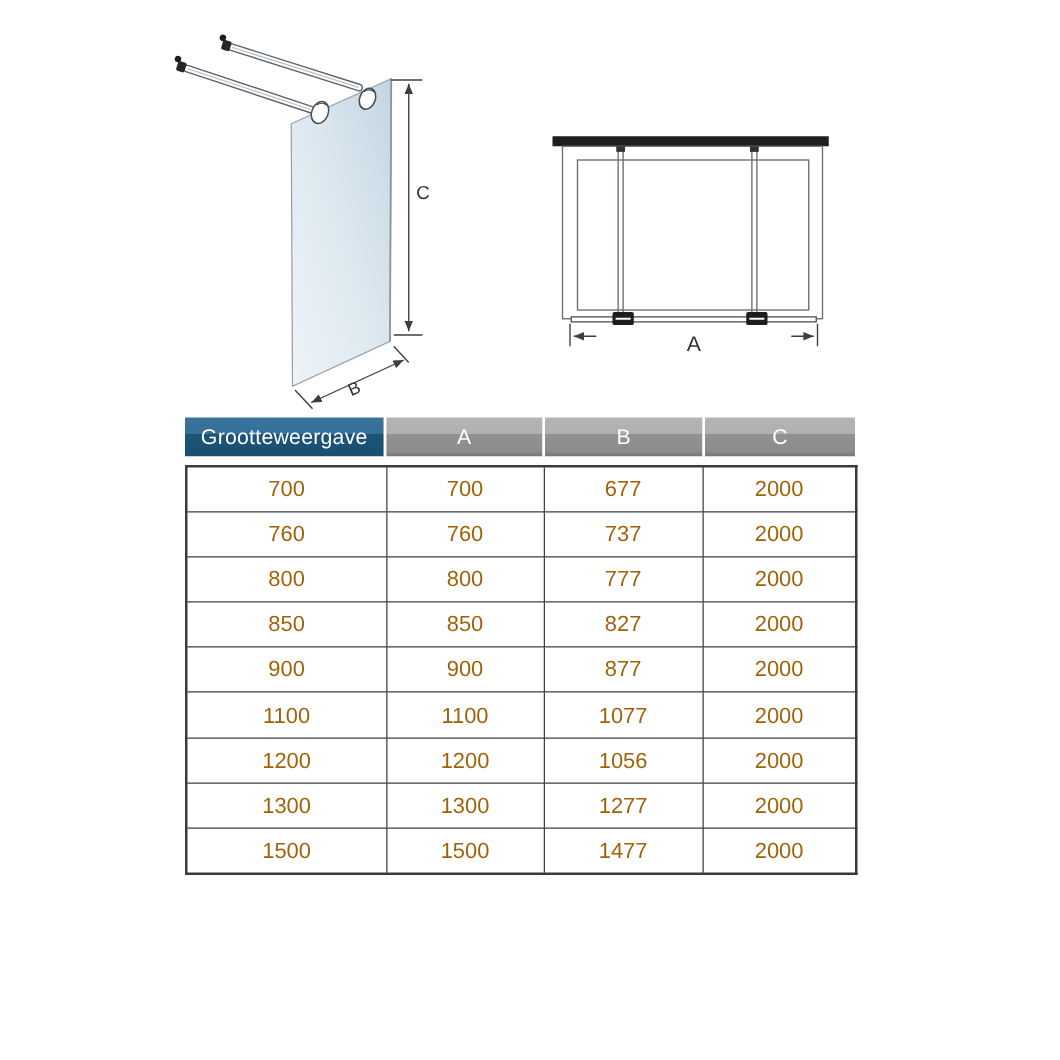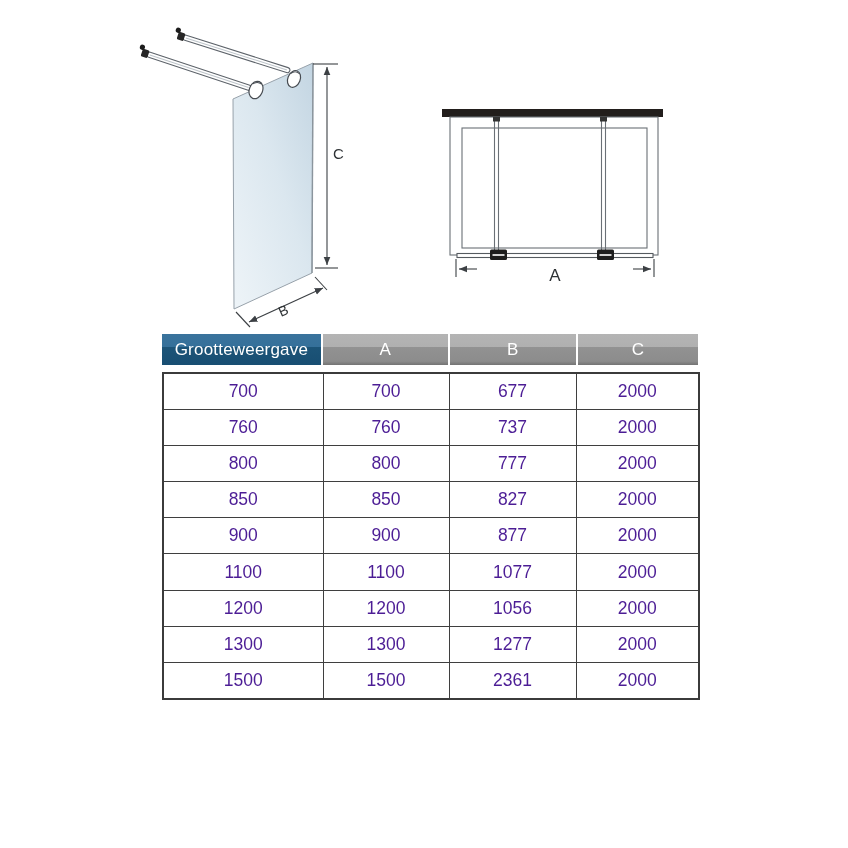--- a/index.html
+++ b/index.html
@@ -7,33 +7,33 @@
   .canvas{position:relative;width:848px;height:848px;background:#ffffff;overflow:hidden;}
 
   
   .side-view{position:absolute;left:120px;top:20px;}
   .top-view{position:absolute;left:430px;top:95px;}
   .dim{stroke:#3c4044;stroke-width:1.1;fill:none;}
   .thin{stroke:#6a7076;stroke-width:1.1;fill:none;}
   .dimtext{fill:#2f3336;font-family:"Liberation Sans",sans-serif;}
 
   
-  .size-table{position:absolute;left:162px;top:334px;width:470px;}
+  .size-table{position:absolute;left:148px;top:334px;width:470px;}
   .thead{display:flex;height:31px;width:536px;}
   .th{display:flex;align-items:center;justify-content:center;color:#ffffff;
       font-size:17px;letter-spacing:.2px;
       background:linear-gradient(180deg,#b4b4b4 0%,#b0b0b0 42%,#929292 43%,#8c8c8c 88%,#737373 100%);}
   .th.blue{width:160px;background:linear-gradient(180deg,#3a739c 0%,#35709a 42%,#1c5478 43%,#184e72 100%);}
   .th.g1{width:126px;border-left:2px solid #fff;}
   .th.g2{width:127px;border-left:2px solid #fff;}
   .th.g3{width:121px;border-left:2px solid #fff;}
   table.body{border-collapse:collapse;margin-top:7px;width:536px;table-layout:fixed;
       border:2px solid #3b3b3b;}
   table.body td{border:1.5px solid #3f3f3f;height:35.1px;text-align:center;vertical-align:middle;
-      font-size:17.5px;color:#4c1d95;padding:0;}
+      font-size:17.5px;color:#a16207;padding:0;}
 </style>
 </head>
 <body>
 
 <div class="canvas">
 
   <svg class="side-view" width="250" height="315" viewBox="0 0 250 315">
     <defs>
       <linearGradient id="glassGrad" x1="0" y1="1" x2="1" y2="0">
         <stop offset="0" stop-color="#eef4f8"></stop>
@@ -193,19 +193,19 @@
       </tr>
       <tr>
         <td>1300</td>
         <td>1300</td>
         <td>1277</td>
         <td>2000</td>
       </tr>
       <tr>
         <td>1500</td>
         <td>1500</td>
-        <td>2361</td>
+        <td>1477</td>
         <td>2000</td>
       </tr>
     </tbody>
       </table>
   </div>
 </div>
 
 </body></html>

